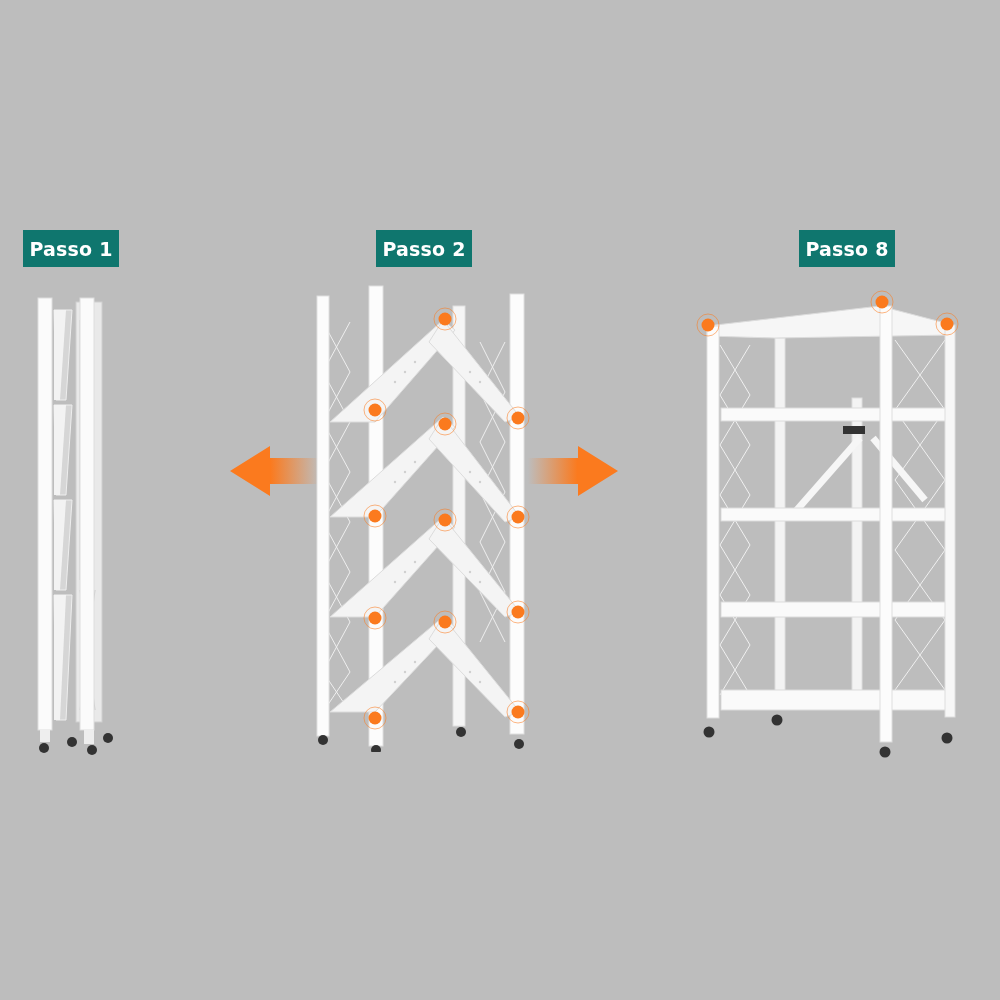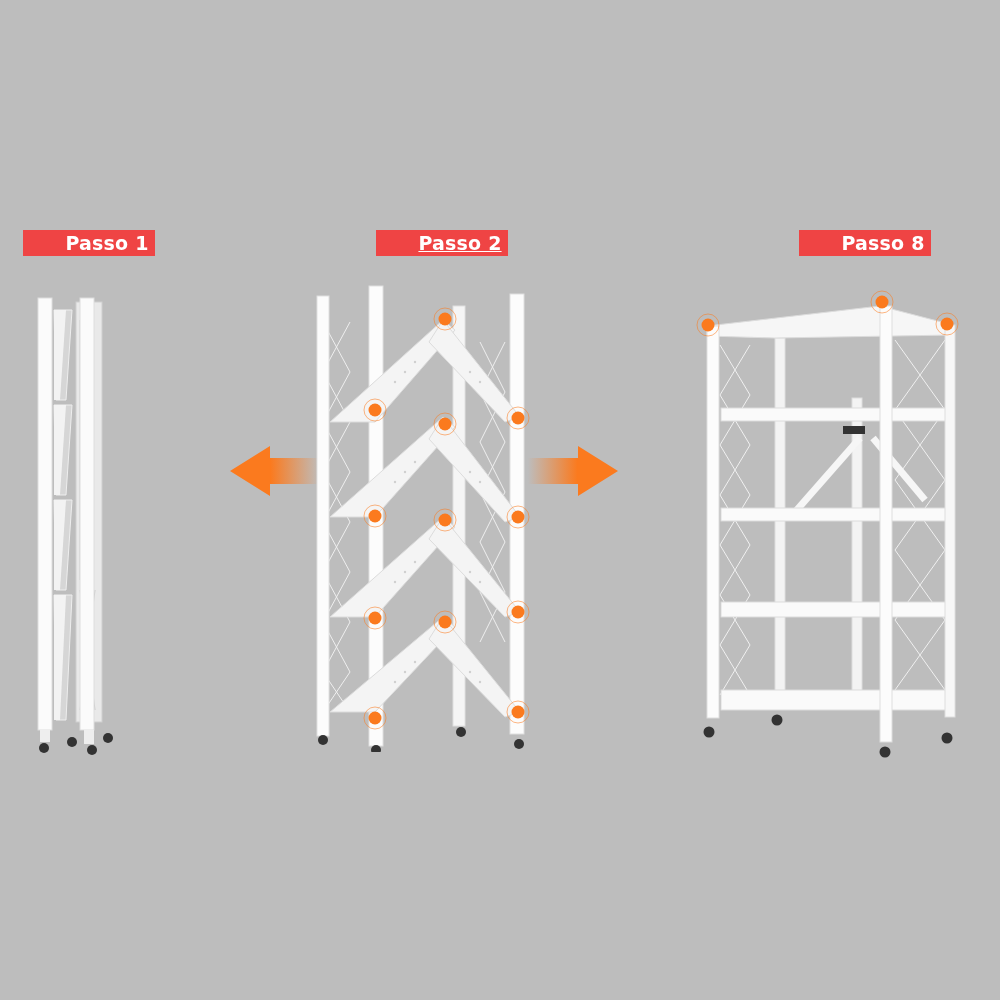--- a/index.html
+++ b/index.html
@@ -1,25 +1,25 @@
 <!DOCTYPE html>
 <html><head>
 <meta charset="utf-8">
 <style>
   html,body{margin:0;padding:0;}
   body{width:1000px;height:1000px;background:#bdbdbd;position:relative;overflow:hidden;font-family:"DejaVu Sans","Liberation Sans",sans-serif;}
-  .label{position:absolute;top:230px;height:26px;width:96px;background:#ef4444;color:#fff;font-weight:bold;font-size:19px;display:flex;align-items:center;justify-content:center;letter-spacing:0.2px;padding-left:36px;}
+  .label{position:absolute;top:230px;height:37px;width:96px;background:#0f766e;color:#fff;font-weight:bold;font-size:19px;display:flex;align-items:center;justify-content:center;letter-spacing:0.2px;}
   .figure{position:absolute;}
   svg{display:block;}
 </style>
 </head>
 <body>
 
 <div class="label" style="left:23px;">Passo 1</div>
-<div class="label" style="left:376px;text-decoration:underline;">Passo 2</div>
+<div class="label" style="left:376px;">Passo 2</div>
 <div class="label" style="left:799px;">Passo 8</div>
 
 <div class="figure" style="left:228px;top:444px;">
   <svg width="92" height="54" viewBox="0 0 92 54">
     <defs>
       <linearGradient id="gl" x1="0" x2="1" y1="0" y2="0">
         <stop offset="0" stop-color="#fb7a1e"></stop>
         <stop offset="0.45" stop-color="#fb7a1e"></stop>
         <stop offset="1" stop-color="#fb7a1e" stop-opacity="0"></stop>
       </linearGradient>

